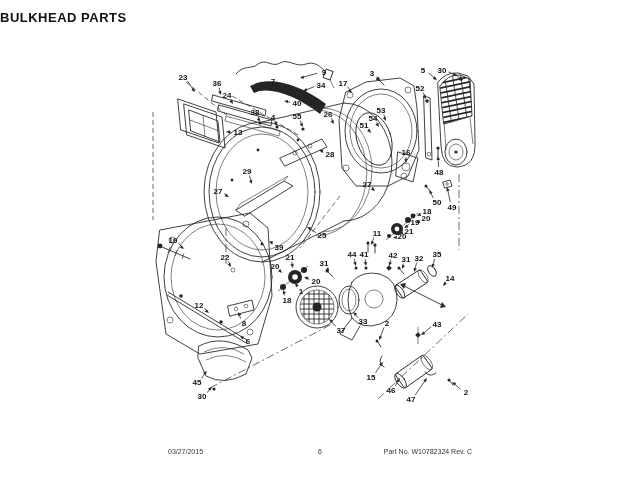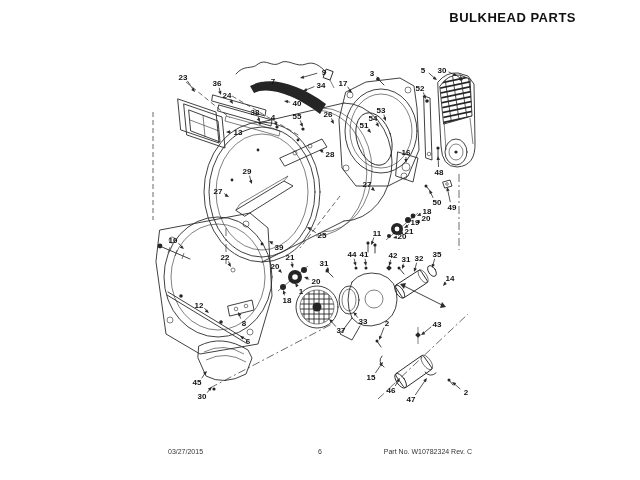--- a/index.html
+++ b/index.html
@@ -1,18 +1,18 @@
 <!DOCTYPE html>
 <html><head>
 <meta charset="utf-8">
 <style>
   html,body{margin:0;padding:0;background:#e8e8e8;}
   #page{position:relative;width:640px;height:480px;background:#ffffff;overflow:hidden;
         font-family:"Liberation Sans", sans-serif;color:#111;}
-  #title{position:absolute;left:0;top:10px;width:576px;text-align:right;
+  #title{position:absolute;left:0;top:10px;width:576px;text-align:left;
          font-size:13px;font-weight:bold;letter-spacing:.5px;color:#111;}
   #diagram-svg{position:absolute;left:0;top:0;}
   .footer-text{position:absolute;top:448px;font-size:7px;color:#333;white-space:nowrap;}
   #footer-date{left:168px;}
   #footer-page{left:0;width:640px;text-align:center;}
   #footer-part{right:168px;}
   
   .ln{stroke:#2b2b2b;stroke-width:.9;fill:none;stroke-linejoin:round;stroke-linecap:round;}
   .lt{stroke:#2b2b2b;stroke-width:.6;fill:none;}
   .fill-dark{fill:#252525;stroke:none;}

